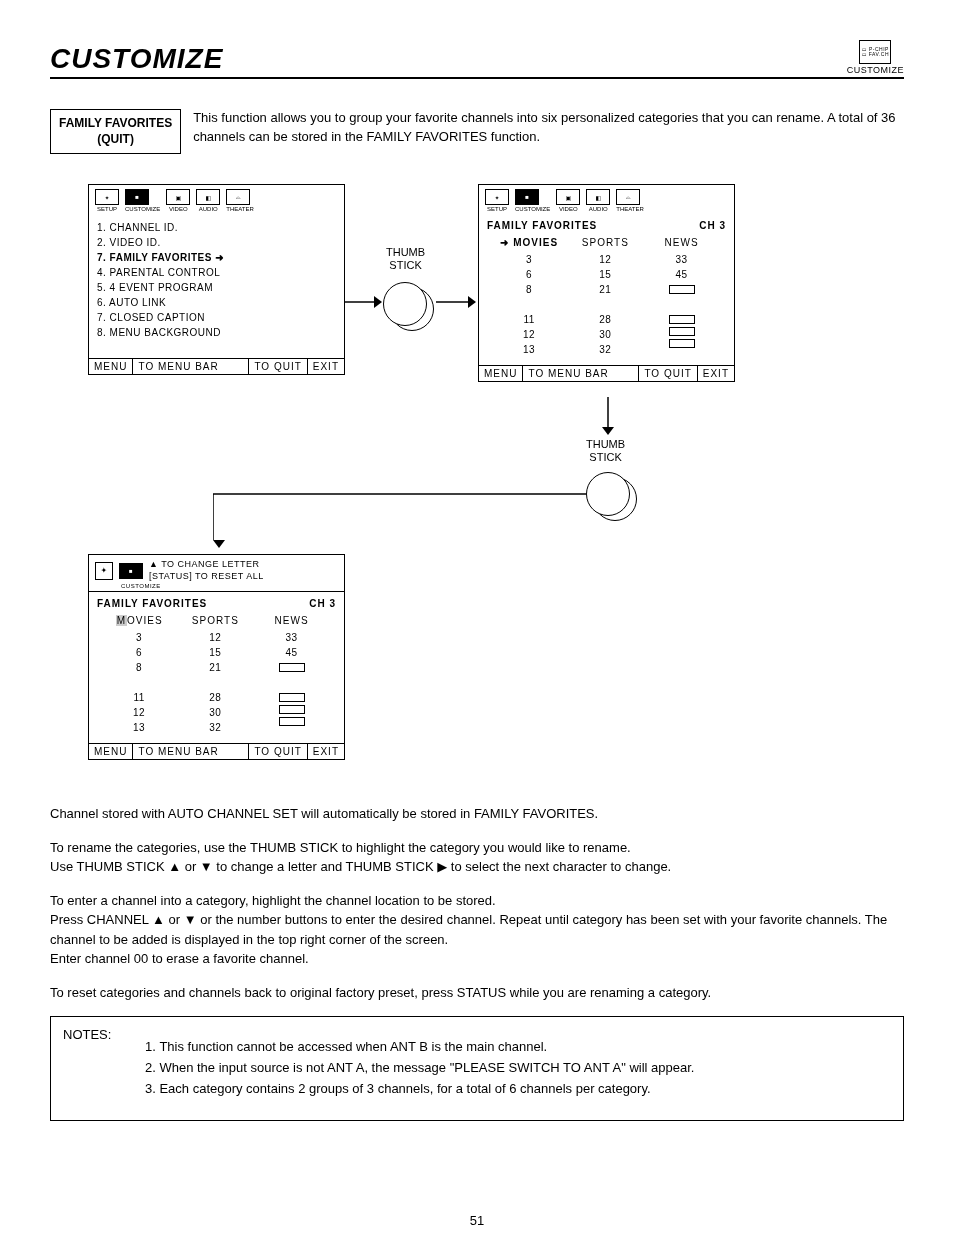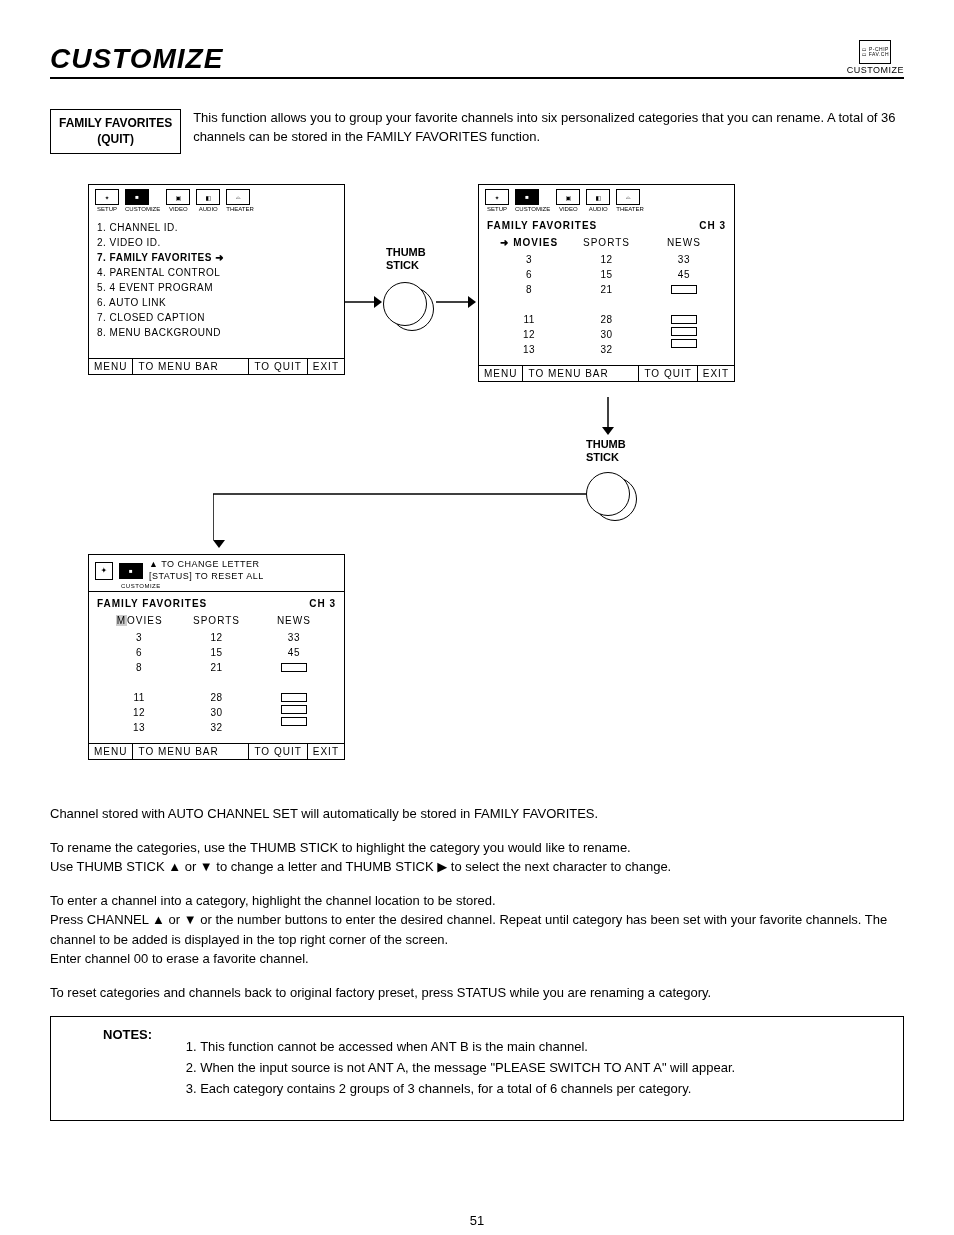--- a/index.html
+++ b/index.html
@@ -115,21 +115,20 @@
   .osd-title-row {
     display: flex;
     justify-content: space-between;
     font-weight: bold;
     font-size: 10px;
     letter-spacing: 1px;
     margin-bottom: 6px;
   }
   .cat-cols {
     display: flex;
-    justify-content: space-between;
     text-align: center;
     padding: 0 4px;
   }
   .cat-col { width: 33%; }
   .cat-col .hdr { font-size: 10px; letter-spacing: 1px; margin-bottom: 4px; }
   .cat-col .hdr.sel { font-weight: bold; }
   .cat-col .row { font-size: 10px; line-height: 1.5; }
   .slot {
     border: 1px solid #000;
     width: 24px;
@@ -168,21 +167,21 @@
     position: relative;
     width: 720px;
     height: 600px;
     margin-left: 38px;
     margin-bottom: 20px;
   }
   .flow > .osd-pos { position: absolute; }
   .osd1 { left: 0; top: 0; }
   .osd2 { left: 390px; top: 0; }
   .osd3 { left: 0; top: 370px; }
-  .thumb-label { position: absolute; font-size: 11px; line-height: 1.2; font-weight: bold; }
+  .thumb-label { position: absolute; font-size: 11px; text-align: center; line-height: 1.2; }
   .circle {
     position: absolute;
     border: 1.5px solid #000;
     border-radius: 50%;
     background: #fff;
   }
   .shadow-circle::after{
     content:"";
     position:absolute;
     border:1.5px solid #000;
@@ -194,21 +193,21 @@
 
   .body-text { font-size: 13px; line-height: 1.5; margin-bottom: 14px; }
   .notes-box {
     border: 1.5px solid #000;
     padding: 8px 12px;
     display: flex;
     gap: 14px;
     font-size: 13px;
     line-height: 1.6;
   }
-  .notes-box .lbl { font-weight: bold; margin-left: 40px; }
+  .notes-box .lbl { font-weight: normal; }
   .notes-box ol { margin: 12px; padding-left: 22px; }
   .page-num { text-align: center; font-size: 13px; margin-top: 92px; }
   .arrow-svg { position: absolute; }
 </style>
 </head>
 <body>
 
 <div class="page-title">
   <span>CUSTOMIZE</span>
   <span class="corner-icon">

